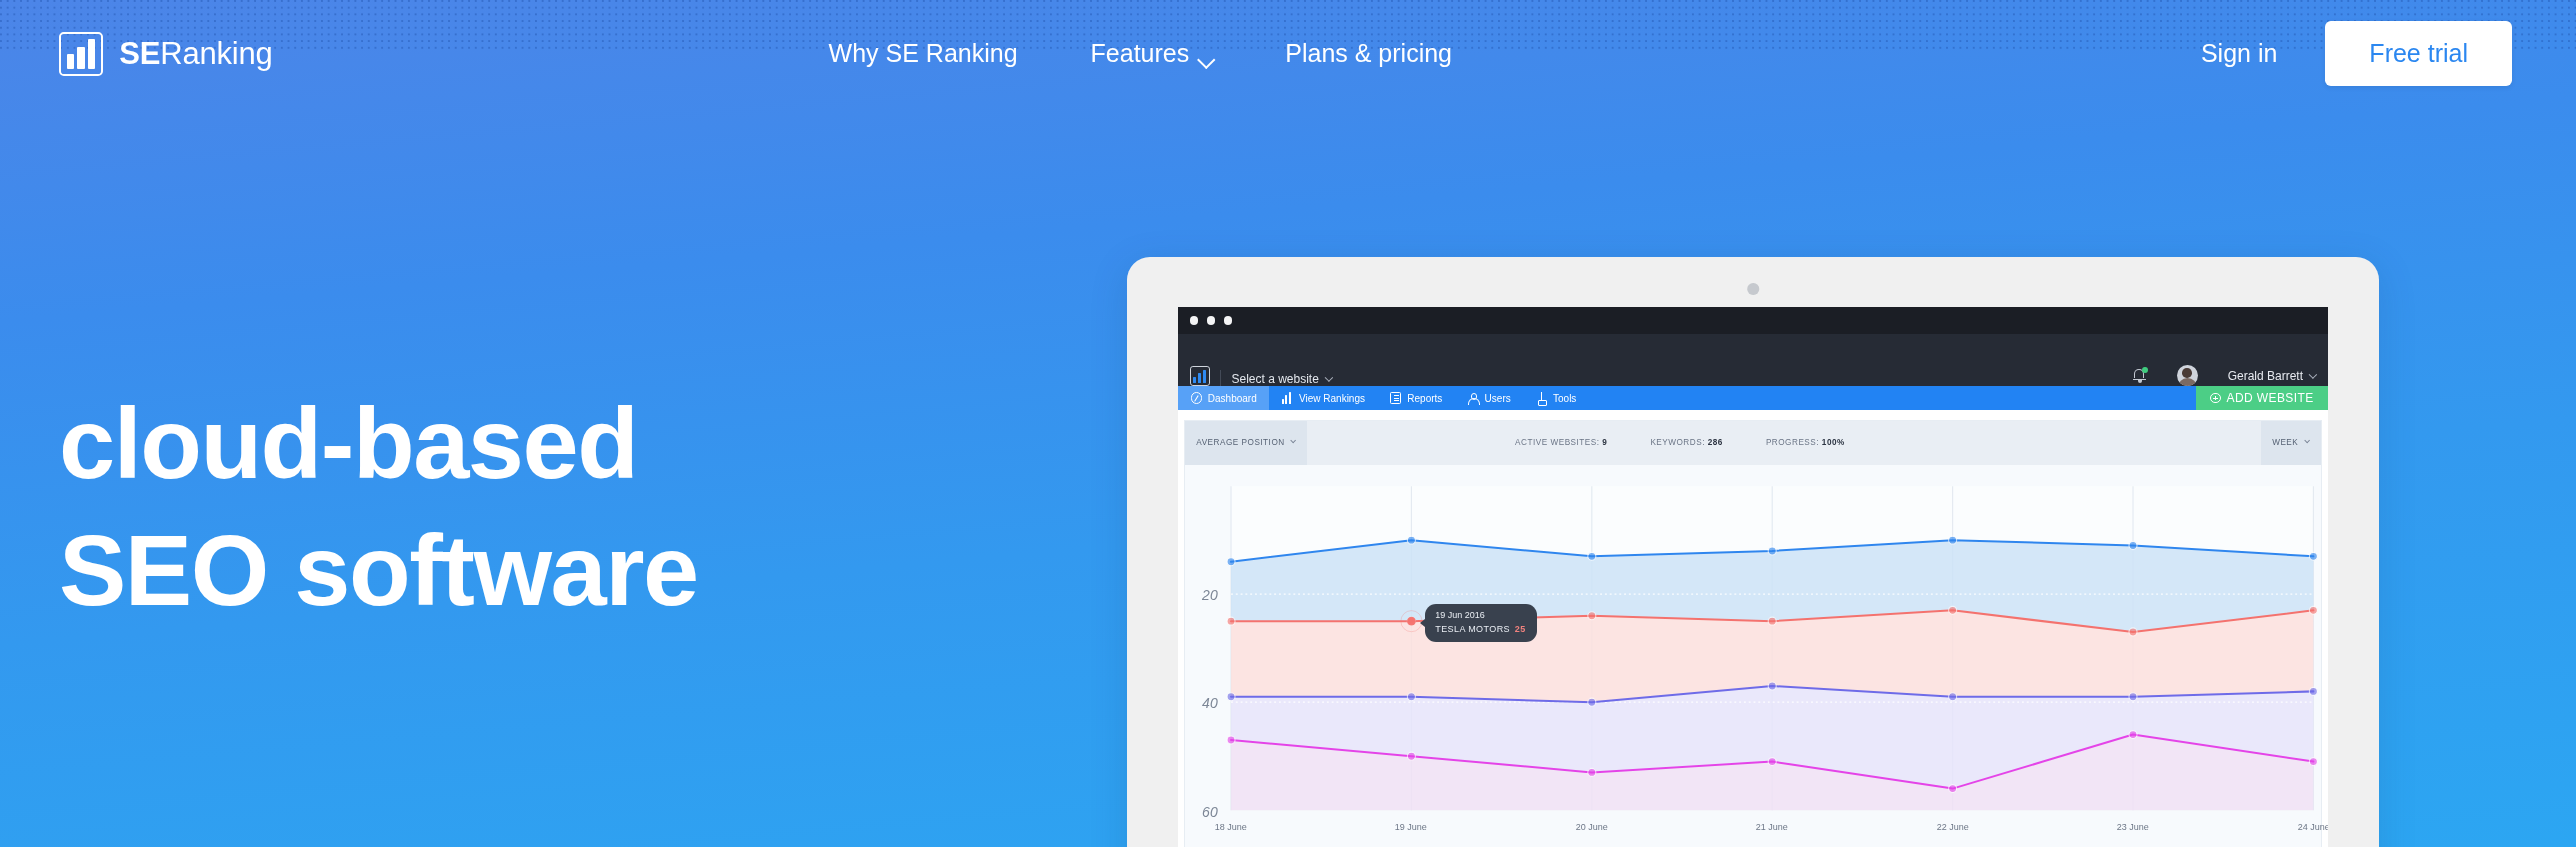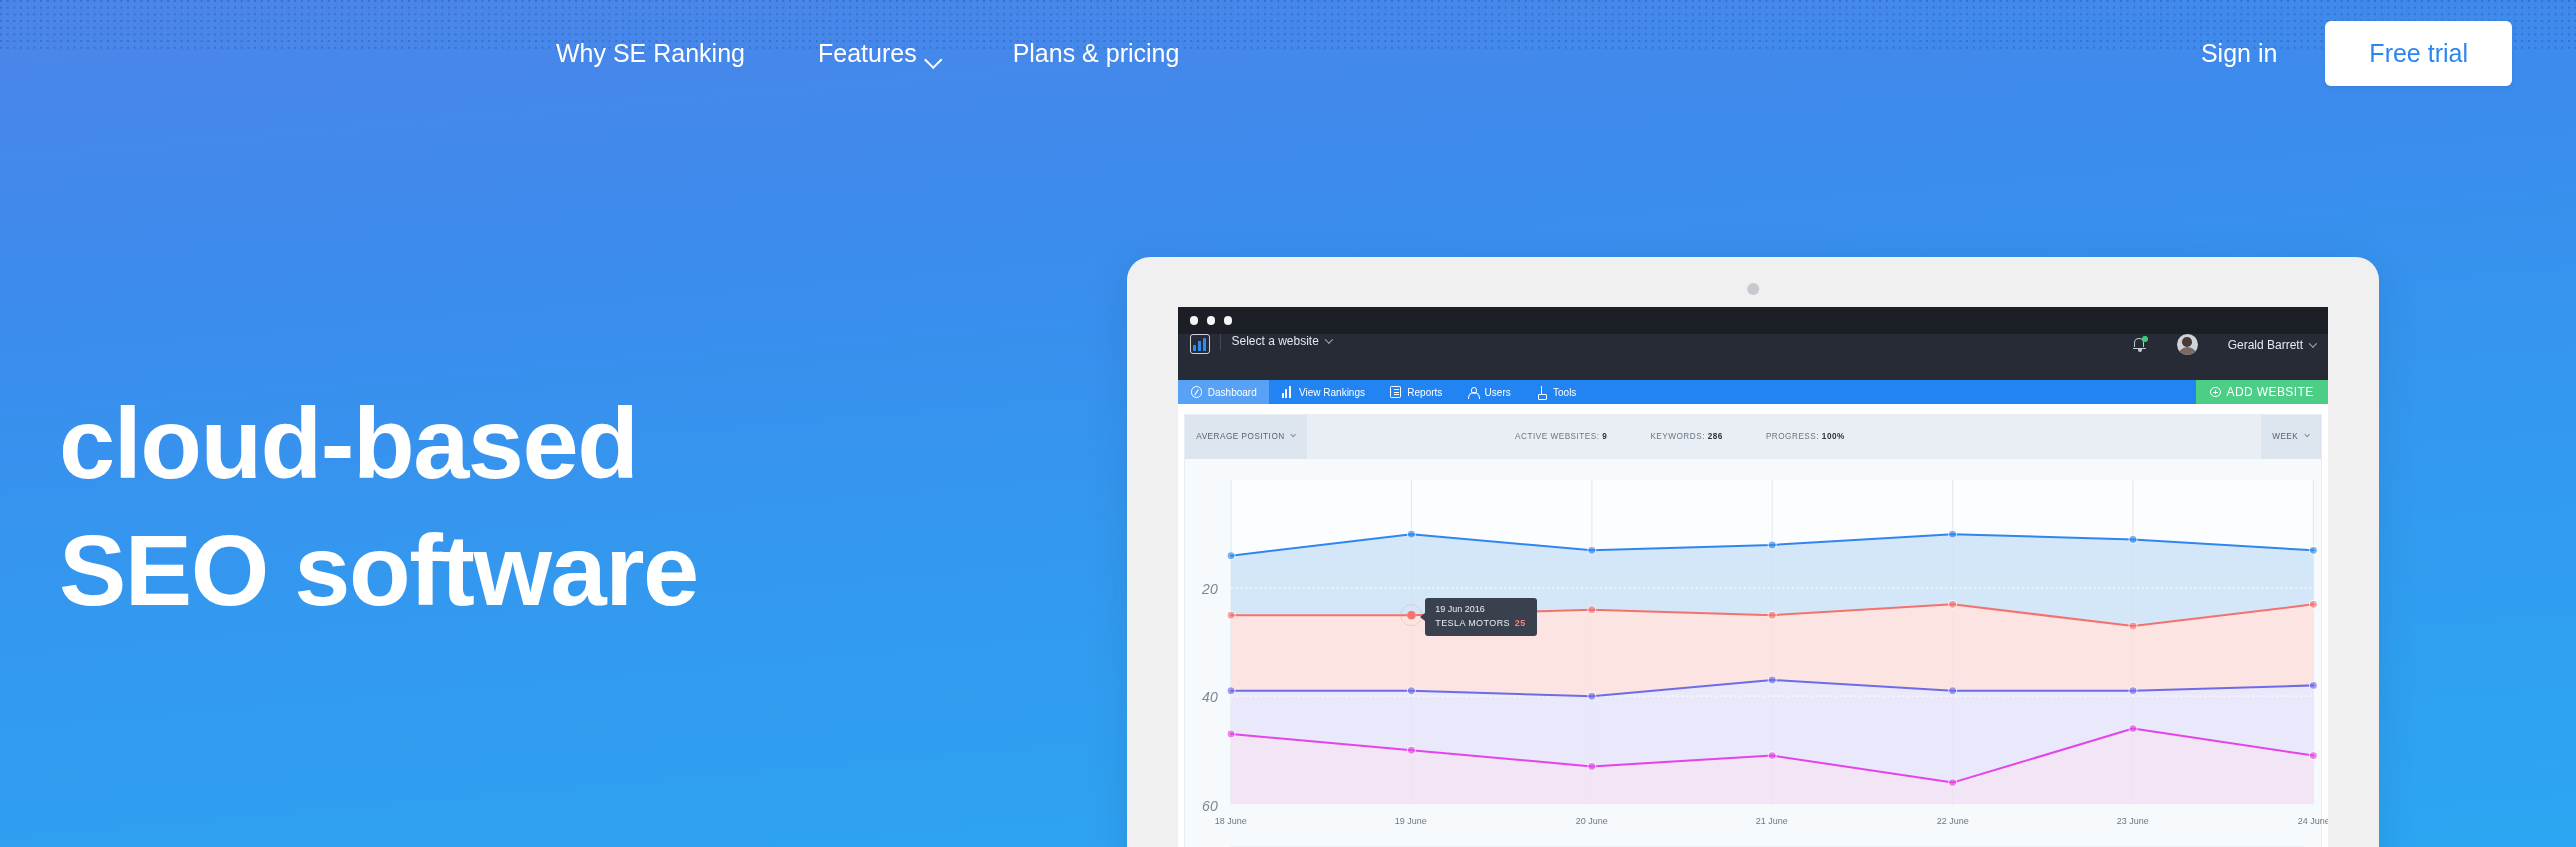--- a/index.html
+++ b/index.html
@@ -81,21 +81,21 @@
     position:absolute; left:51px; top:50px; width:1150px; height:621px;
     background:#ffffff; overflow:hidden;
   }
 
   
   #chrome-bar { height:27px; background:#1b1e25; display:flex; align-items:center; padding-left:11.5px; gap:8.6px; }
   #chrome-bar span { width:8.6px; height:8.6px; border-radius:50%; background:#f4f4f5; display:block; }
 
   
   #app-header {
-    height:46px; background:#262b35; display:flex; align-items:flex-start;
+    height:52px; background:#262b35; display:flex; align-items:flex-end;
     padding: 0 12.5px 0 11.5px; color:#d9dde4;
   }
   #app-logo {
     width:20px; height:20px; border:1.5px solid #cfd4dc; border-radius:2.9px;
     display:flex; align-items:flex-end; justify-content:center; gap:1.6px; padding:0 2.4px 2.4px;
   }
   #app-logo i { display:block; width:3.5px; background:#2f8bf2; border-radius:0.5px; }
   #app-logo i:nth-child(1){height:5.8px;} #app-logo i:nth-child(2){height:9.6px;} #app-logo i:nth-child(3){height:13px;}
   #divider-v { width:1px; height:16.3px; background:#434a57; margin:0 10.5px; }
   #site-select { font-size:12px; color:#e3e7ed; display:flex; align-items:center; gap:6.7px; cursor:pointer;}
@@ -168,36 +168,44 @@
   #week-pill { margin-left:auto; }
 
   
   #chart-wrap { position:relative; height:444px; }
   #chart-svg { position:absolute; left:0; top:0; }
   .ytick { position:absolute; font-size:14px; color:#7c8696;font-style:italic; }
   .xtick { position:absolute; font-size:9px; color:#6d7787; transform:translateX(-50%); white-space:nowrap;}
 
   
   #tooltip {
-    position:absolute; background:#39414e; border-radius:3px; padding:6.7px 11.5px 7.7px 10.5px;
+    position:absolute; background:#39414e; border-radius:11px; padding:6.7px 11.5px 7.7px 10.5px;
     color:#e9edf3; z-index:9;
   }
   #tooltip::after{ content:""; position:absolute; left:-4.8px; top:15.3px;
     border-top:4.8px solid transparent; border-bottom:4.8px solid transparent; border-right:5.8px solid #39414e;}
   #tt-date { font-size:9px; margin-bottom:3.8px; white-space:nowrap; }
   #tt-row { font-size:9px; letter-spacing:0.4px; white-space:nowrap; }
   #tt-row b { color:#f0827e; font-weight:700; margin-left:4.8px; }
 </style>
 </head>
 <body>
 
 <div id="dot-band"></div>
 
 <div id="topnav">
 
+  <div id="brand">
+    <div id="brand-mark">
+      <i></i>
+        <i></i>
+        <i></i>
+    </div>
+    <div id="brand-text"><b>SE</b><span>Ranking</span></div>
+  </div>
 
   <div id="navlinks">
     <div class="navlink">
       <span>Why SE Ranking</span>
     </div>
     <div class="navlink">
       <span>Features</span>
       <span class="caret"></span>
     </div>
     <div class="navlink">

